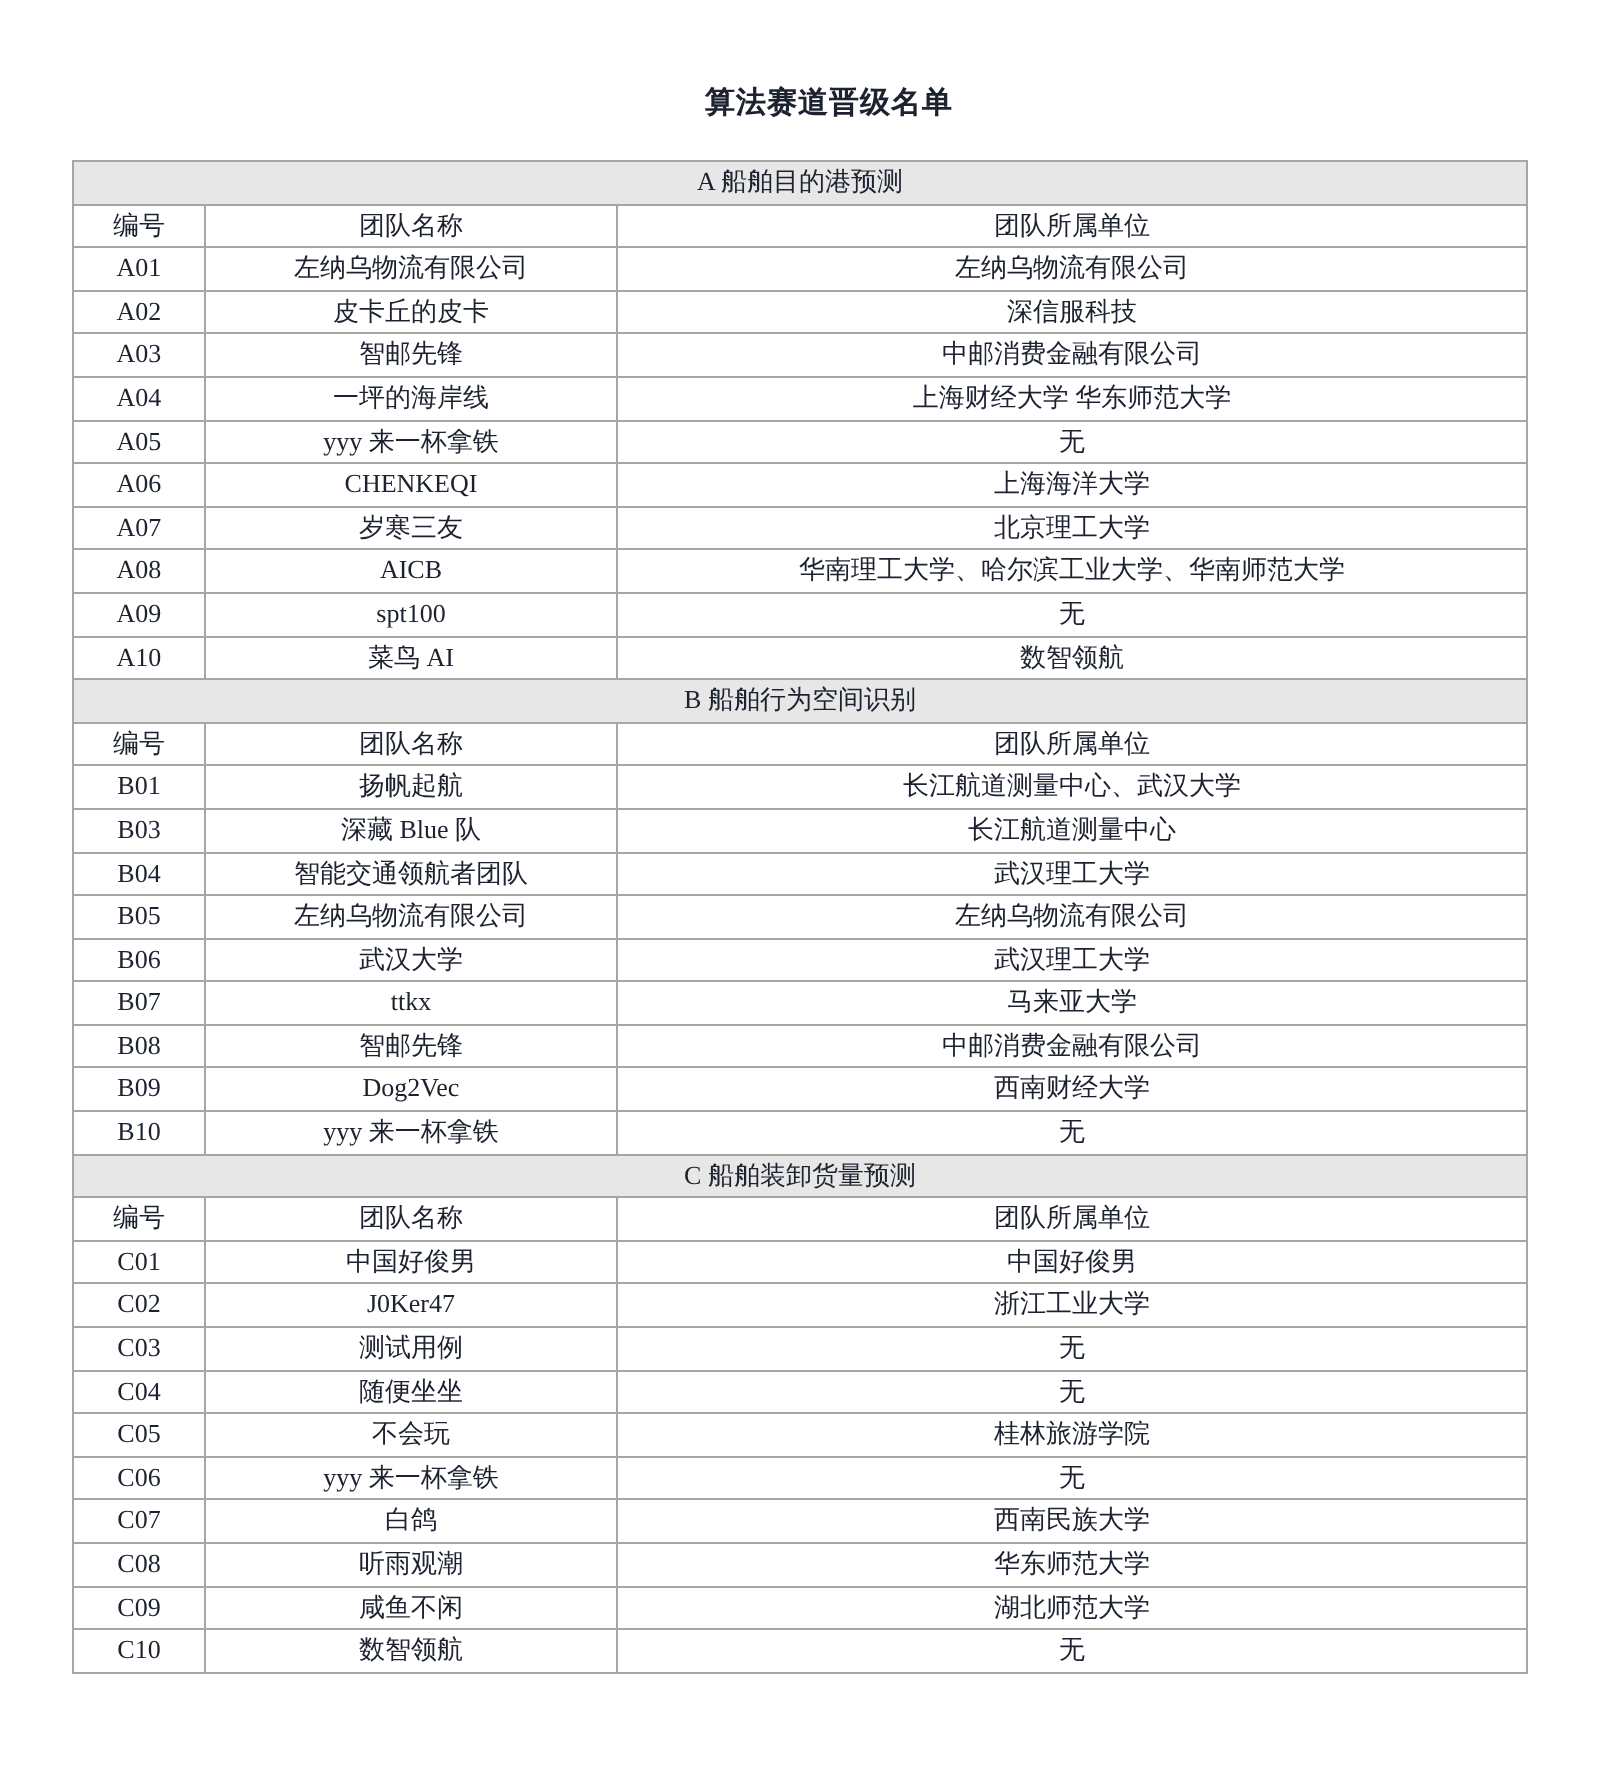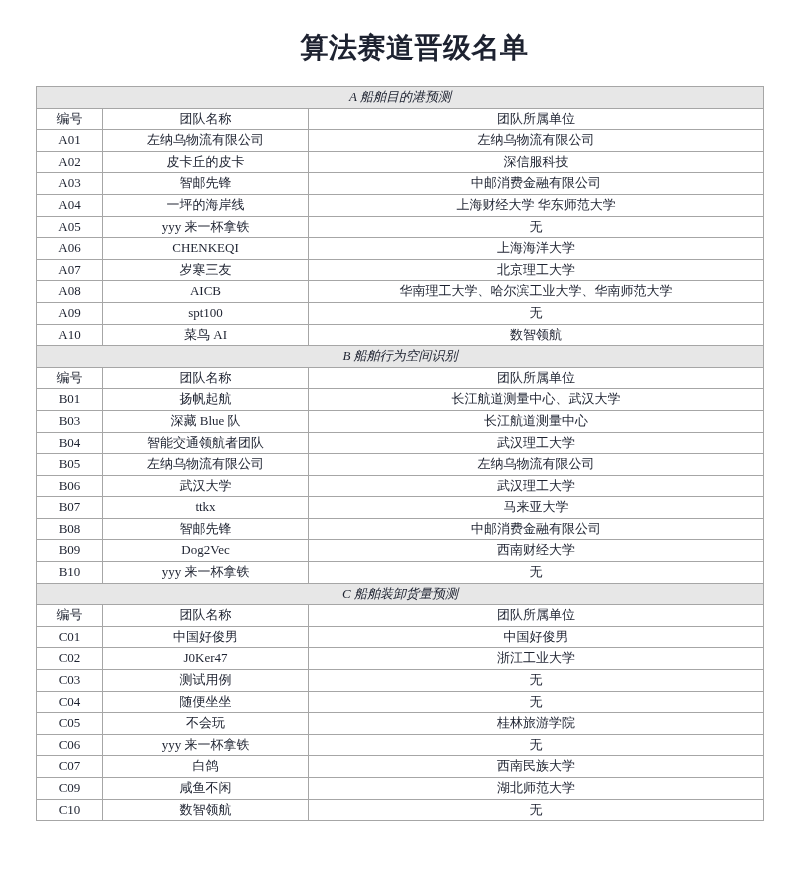--- a/index.html
+++ b/index.html
@@ -15,24 +15,24 @@
     padding: 0;
   }
   body {
     width: 800px;
     height: 890px;
     background: var(--page_bg);
     color: var(--text);
     font-family: "Liberation Serif", "DejaVu Serif", serif;
   }
   .page-title {
-    margin: 4px;
+    margin: 17px;
     padding-top: 25px;
     text-align: center;
-    font-size: 28px;
+    font-size: 15px;
     font-weight: bold;
     font-family: "Liberation Sans", "DejaVu Sans", sans-serif;
     letter-spacing: 0.5px;
     padding-left: 29px;
   }
   table.roster {
     border-collapse: collapse;
     table-layout: fixed;
     width: 727px;
     margin: 19px 0 0 36px;
@@ -45,21 +45,20 @@
     text-align: center;
     vertical-align: middle;
     height: 20.6px;
     line-height: 20.6px;
     padding: 0 2px;
     overflow: hidden;
     white-space: nowrap;
   }
   tr.section-row td {
     background: var(--section_bg);
-    font-style: italic;
   }
 </style>
 </head>
 <body>
 
 <h1 class="page-title">算法赛道晋级名单</h1>
 
 <table class="roster">
   <colgroup>
     <col style="width:66px">
@@ -215,20 +214,25 @@
         <td>C06</td>
         <td>yyy 来一杯拿铁</td>
         <td>无</td>
       </tr>
       <tr>
         <td>C07</td>
         <td>白鸽</td>
         <td>西南民族大学</td>
       </tr>
       <tr>
+        <td>C08</td>
+        <td>听雨观潮</td>
+        <td>华东师范大学</td>
+      </tr>
+      <tr>
         <td>C09</td>
         <td>咸鱼不闲</td>
         <td>湖北师范大学</td>
       </tr>
       <tr>
         <td>C10</td>
         <td>数智领航</td>
         <td>无</td>
       </tr>
     </tbody>

